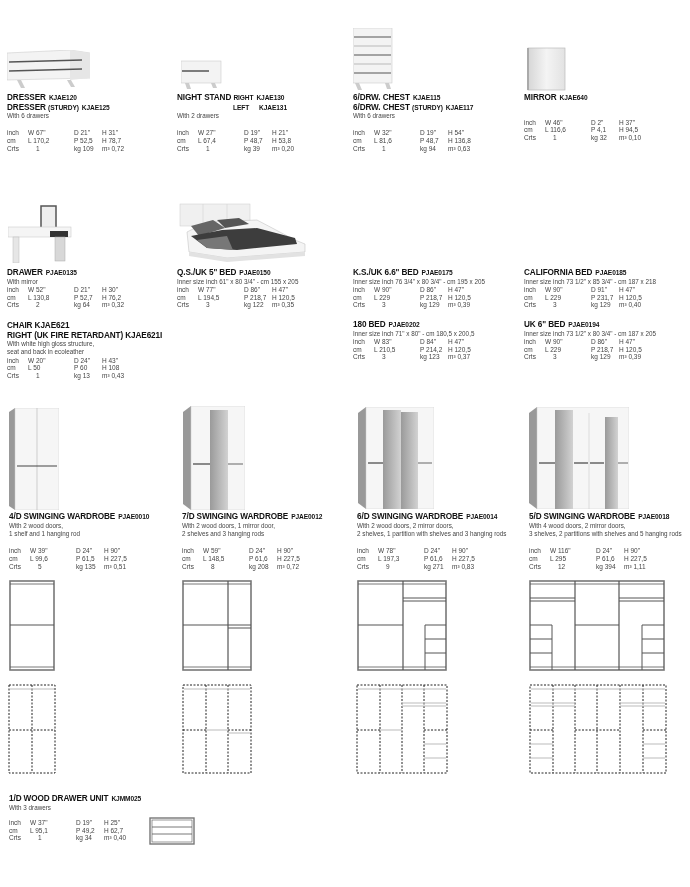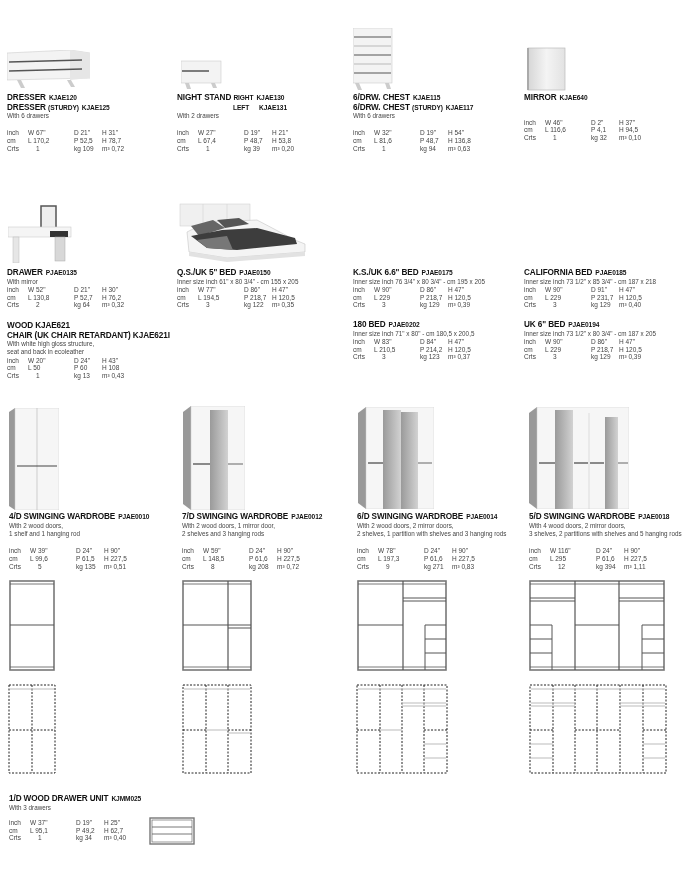--- a/index.html
+++ b/index.html
@@ -297,22 +297,22 @@
           <td class="c0">Crts</td>
           <td class="c1" style="padding-left:8px">3</td>
           <td class="c2">kg 129</td>
           <td>m³ 0,40</td>
         </tr>
   </tbody>
     </table>
 </div>
 
 <div class="item" style="left:7px;top:321px;">
-  <div class="title">WOOD KJAE621</div>
-  <div class="title">CHAIR (UK CHAIR RETARDANT) KJAE621I</div>
+  <div class="title">CHAIR KJAE621</div>
+  <div class="title">RIGHT (UK FIRE RETARDANT) KJAE621I</div>
   <div class="desc">With white high gloss structure,</div>
   <div class="desc">seat and back in ecoleather</div>
   <table class="spec">
     <tbody>
         <tr>
           <td class="c0">inch</td>
           <td class="c1">W 20"</td>
           <td class="c2">D  24"</td>
           <td>H  43"</td>
         </tr>

